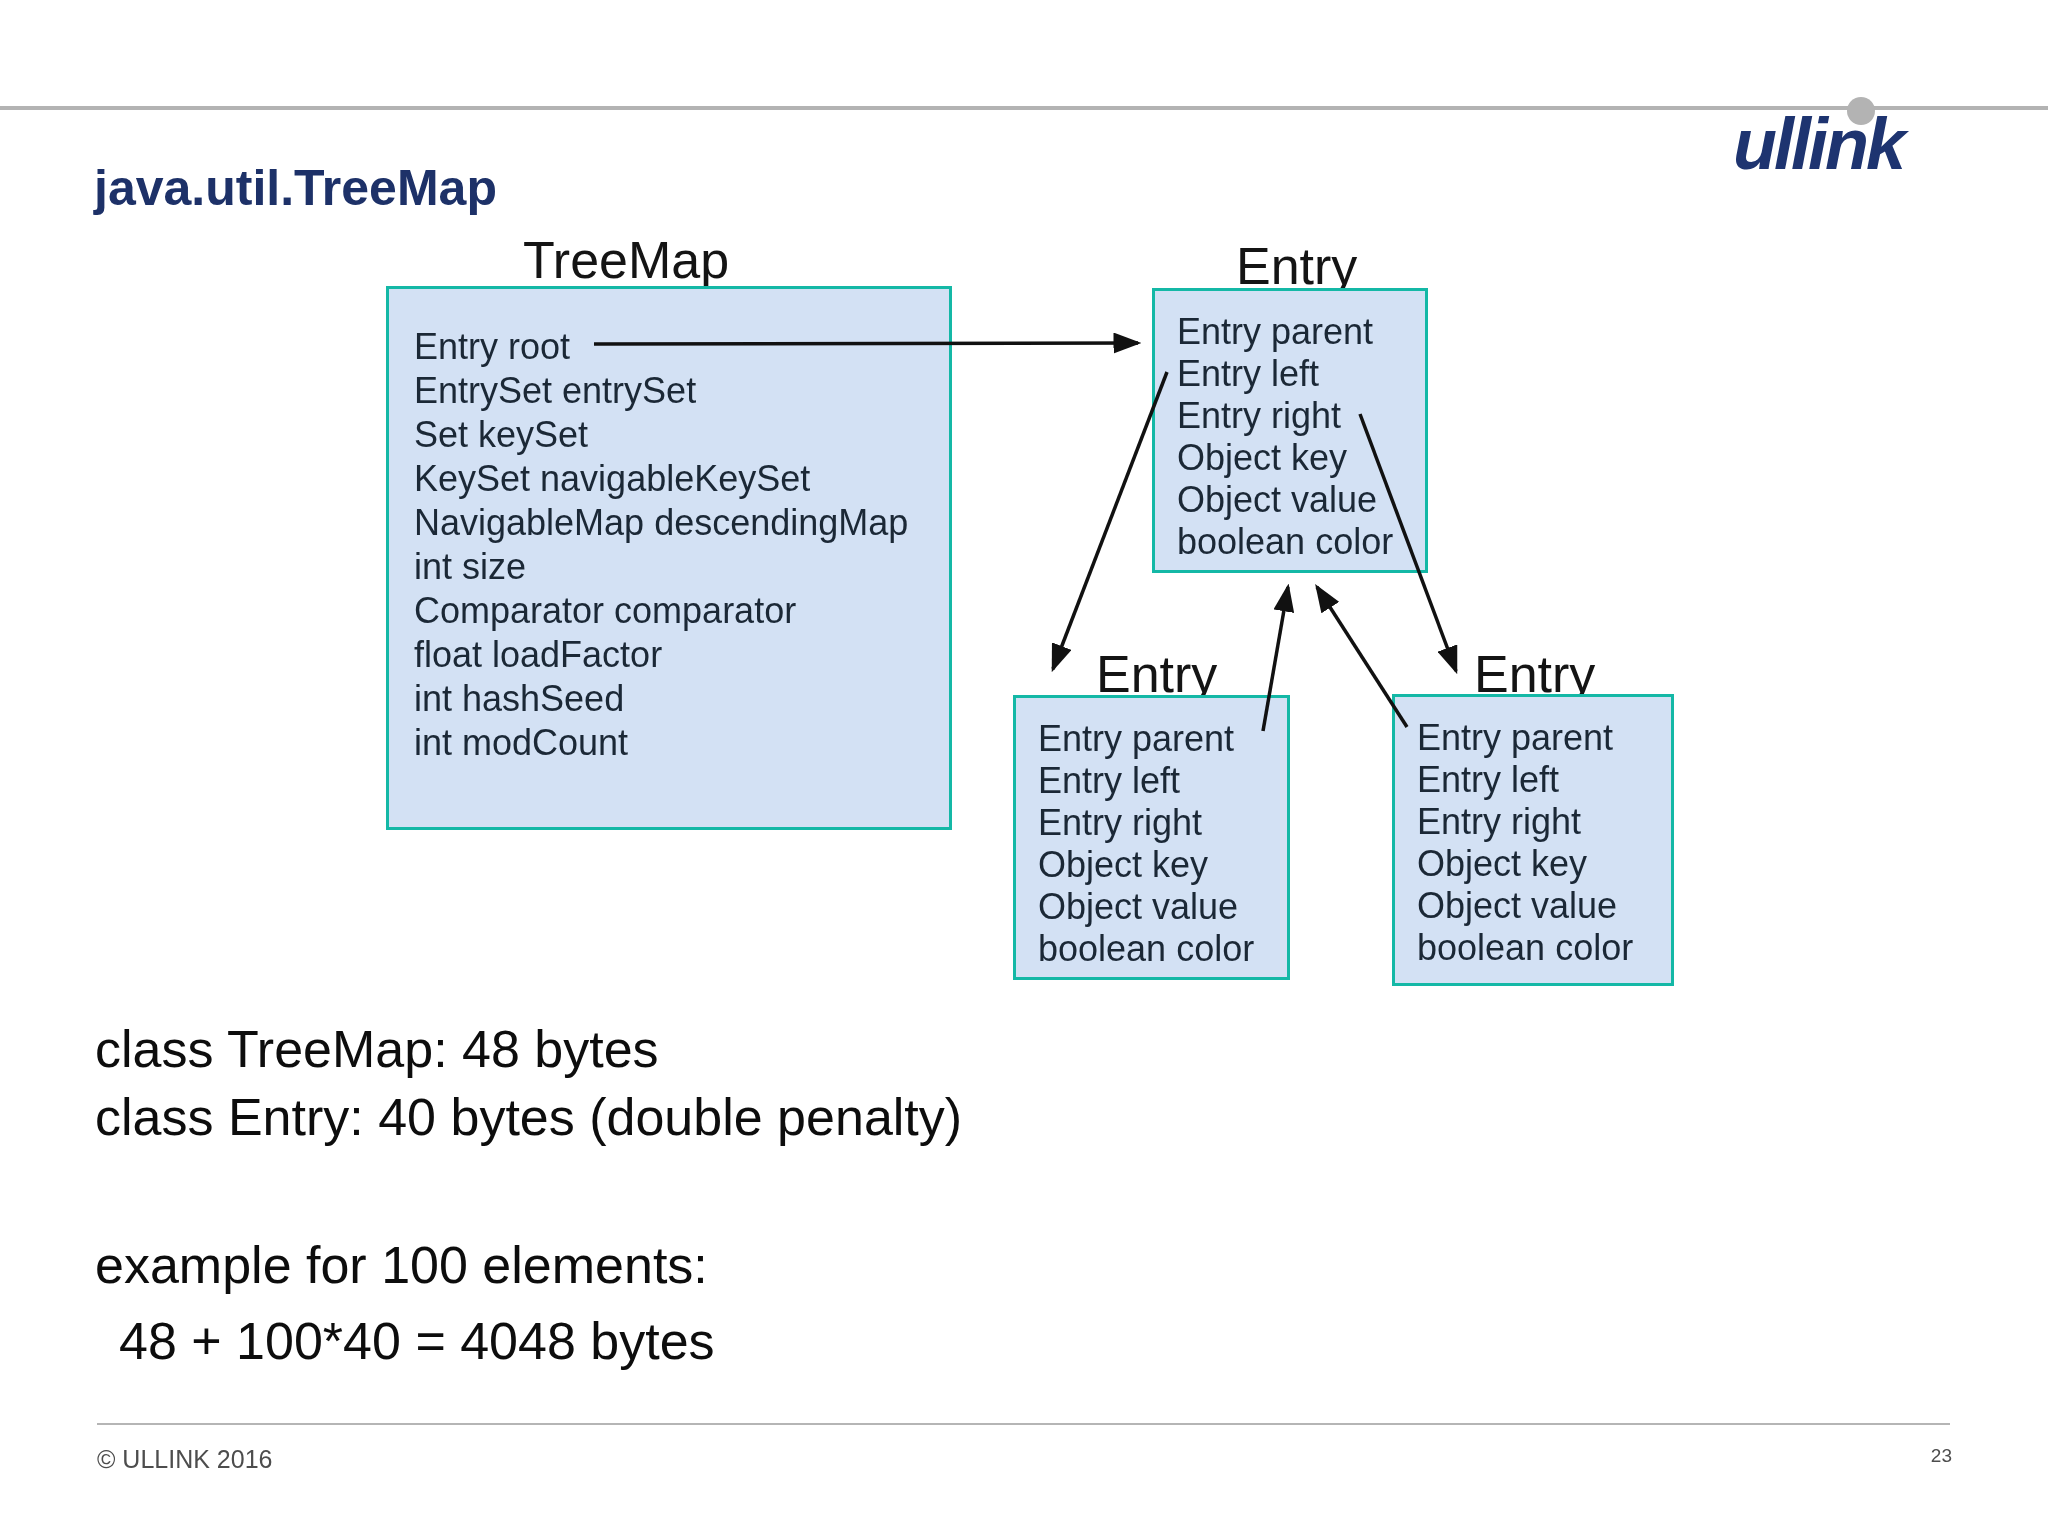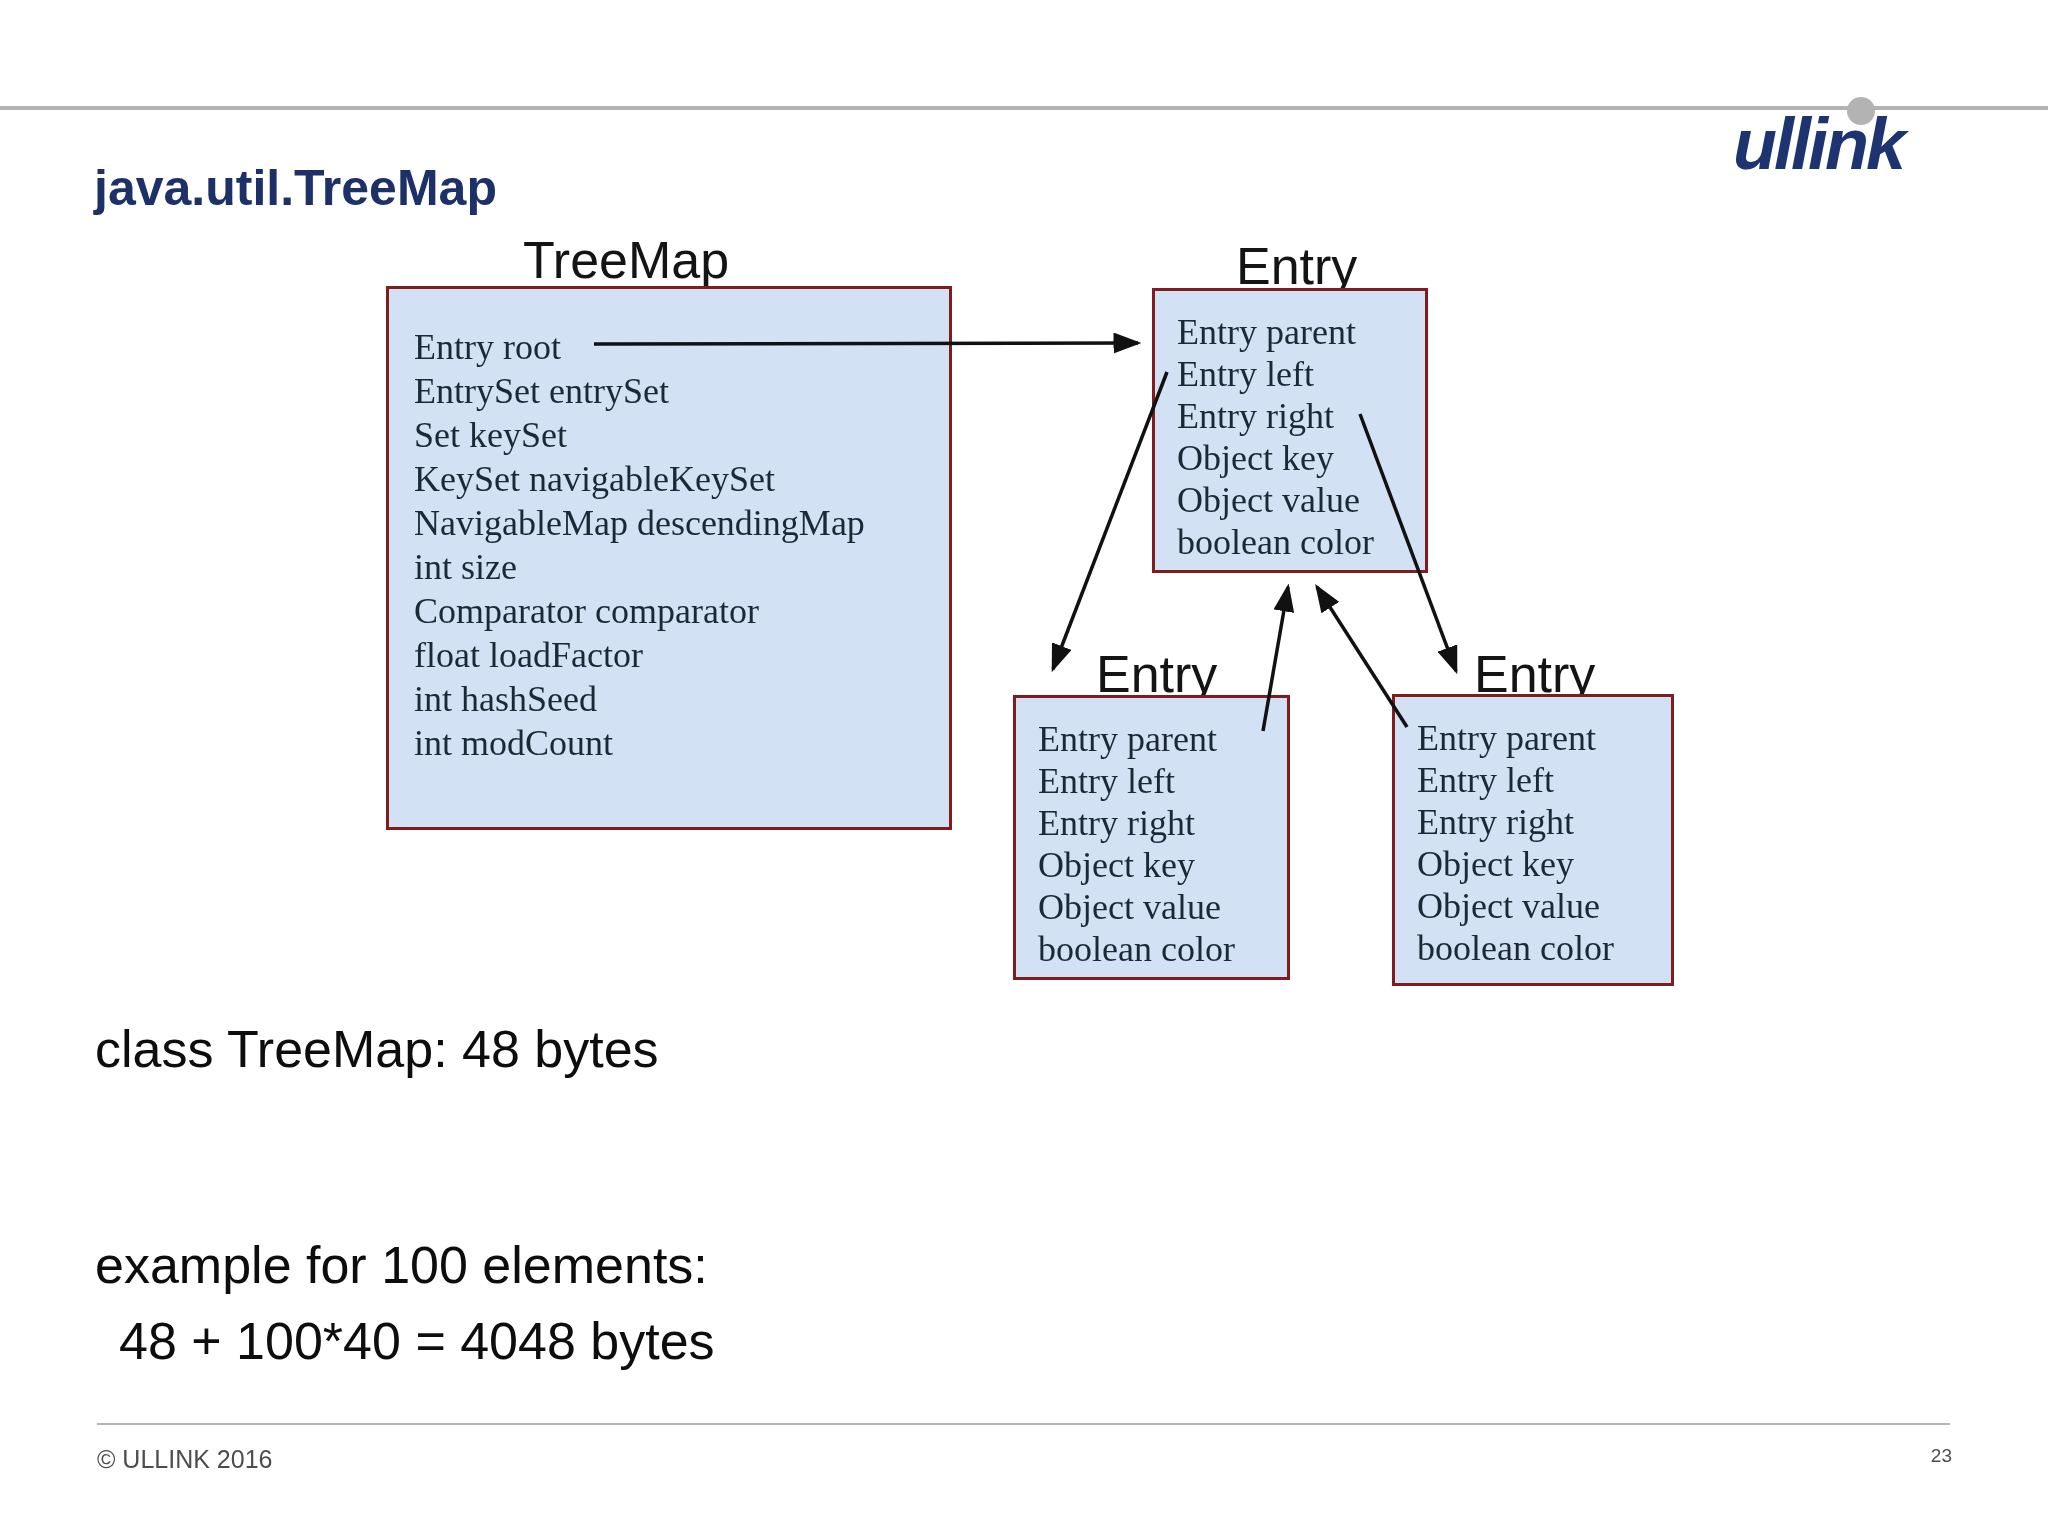--- a/index.html
+++ b/index.html
@@ -13,22 +13,22 @@
   .logo{
     position:absolute;left:1733px;top:100px;font-size:72px;line-height:88px;
     font-weight:700;font-style:italic;letter-spacing:-3px;color:#1e3470;
   }
   .title{
     position:absolute;left:94px;top:160px;margin:0;font-size:50px;line-height:56px;
     font-weight:700;color:#1d3168;
   }
   
   .dbox{
-    position:absolute;background:#d3e1f4;border:3px solid #7f1d1d;box-sizing:border-box;
-    color:#1b2836;font-size:36px;font-family:Liberation Serif, serif;
+    position:absolute;background:#d3e1f4;border:3px solid #14b8a6;box-sizing:border-box;
+    color:#1b2836;font-size:36px;
   }
   .box-treemap{left:386px;top:286px;width:566px;height:544px;padding:36px 0 0 25px;line-height:44px;}
   .box-entry-root{left:1152px;top:288px;width:276px;height:285px;padding:20px 0 0 22px;line-height:42px;}
   .box-entry-left{left:1013px;top:695px;width:277px;height:285px;padding:20px 0 0 22px;line-height:42px;}
   .box-entry-right{left:1392px;top:694px;width:282px;height:292px;padding:20px 0 0 22px;line-height:42px;}
   .dlabel{position:absolute;font-size:52px;line-height:40px;color:#141414;white-space:nowrap;}
   .lbl-treemap{left:523px;top:240px;}
   .lbl-entry-root{left:1236px;top:246px;}
   .lbl-entry-left{left:1096px;top:654px;}
   .lbl-entry-right{left:1474px;top:654px;}
@@ -105,20 +105,21 @@
     <g stroke="#111111" stroke-width="3.5" fill="none">
       <line x1="594" y1="344" x2="1138" y2="343" marker-end="url(#ah)"></line>
       <line x1="1167" y1="372" x2="1053" y2="669" marker-end="url(#ah)"></line>
       <line x1="1360" y1="414" x2="1456" y2="671" marker-end="url(#ah)"></line>
       <line x1="1263" y1="731" x2="1288" y2="587" marker-end="url(#ah)"></line>
       <line x1="1407" y1="727" x2="1317" y2="587" marker-end="url(#ah)"></line>
     </g>
   </svg>
 
   <div class="bodyline bl1">class TreeMap: 48 bytes</div>
+  <div class="bodyline bl2">class Entry: 40 bytes (double penalty)</div>
   <div class="bodyline bl3">example for 100 elements:</div>
   <div class="bodyline bl4">48 + 100*40 = 4048 bytes</div>
 
   <div class="footer-rule"></div>
   <div class="copyright">© ULLINK 2016</div>
   <div class="page-number">23</div>
 
 </div>
 
 </body></html>

